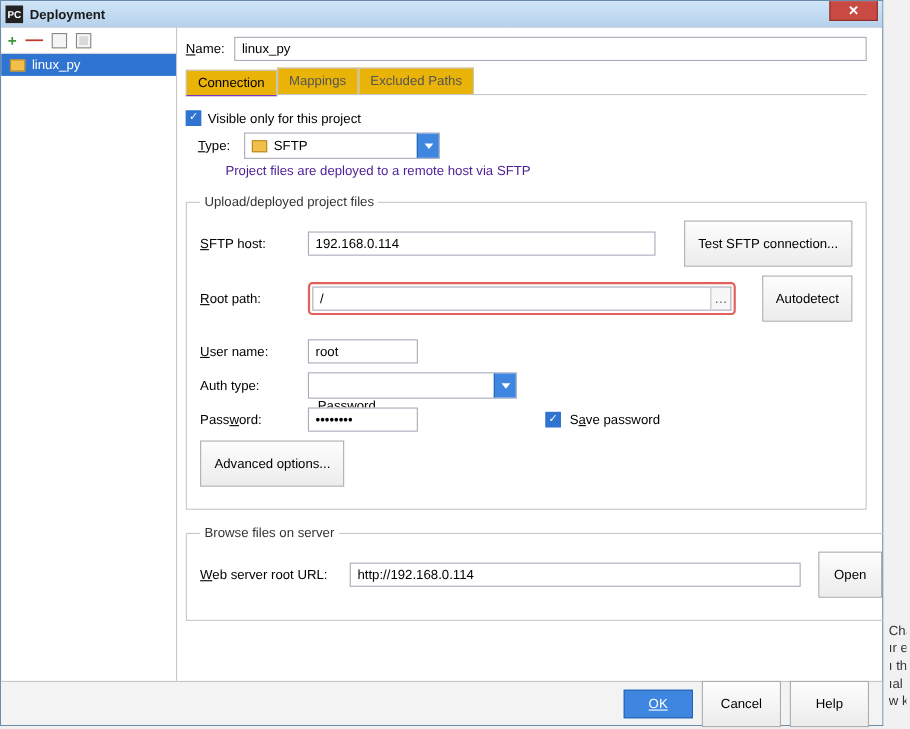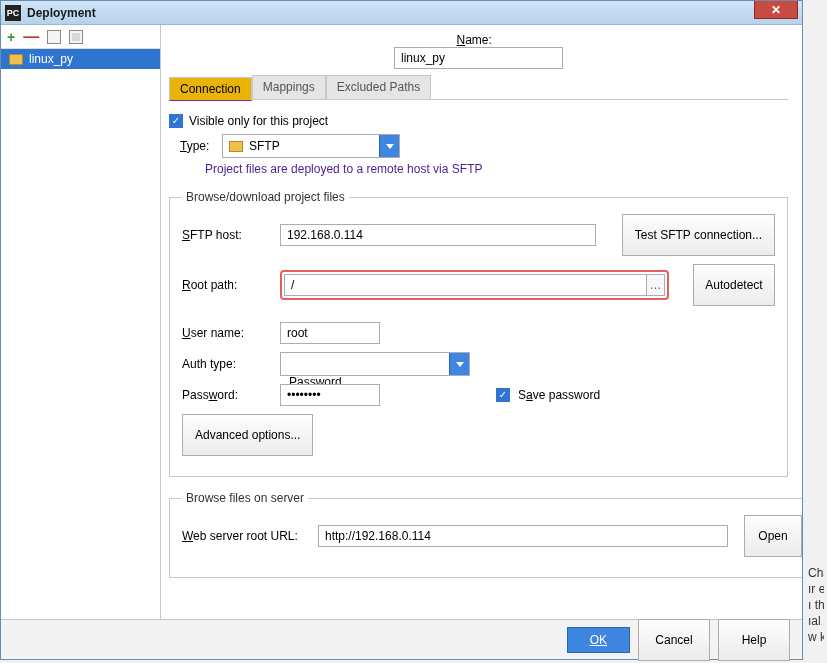--- a/index.html
+++ b/index.html
@@ -12,26 +12,26 @@
   .body { flex:1; display:flex; overflow:hidden; }
   .sidebar { width:160px; border-right:1px solid #c7c7c7; display:flex; flex-direction:column; }
   .toolbar { height:24px; display:flex; align-items:center; gap:8px; padding:0 6px; border-bottom:1px solid #ddd;}
   .tb-plus { color:#3a9a3a; font-weight:bold; font-size:14px;}
   .tb-minus { color:#c0392b; font-weight:bold; font-size:16px; line-height:8px;}
   .tb-copy,.tb-paste { width:14px; height:14px; border:1px solid #888; background:#f5f5f5; position:relative;}
   .tb-paste::after { content:""; position:absolute; left:2px; top:2px; width:8px; height:8px; background:#d9d9d9;}
   .side-item { height:20px; display:flex; align-items:center; gap:6px; padding:0 8px; color:#fff; background:#2f74d0; }
   .side-item .sicon { width:14px; height:11px; background:#f0c04a; border:1px solid #b5892a;}
   .main { flex:1; padding:8px 14px 0 8px; overflow:auto; }
-  .row { display:flex; align-items:center; margin-bottom:6px;flex-direction:column; }
+  .row { display:flex; align-items:center; margin-bottom:6px; }
   .lbl-name { width:44px; }
   input[type=text], input[type=password] { border:1px solid #aab; padding:3px 6px; background:#fff; height:22px;}
   .name-input { flex:1; }
   .tabs { display:flex; border-bottom:1px solid #c7c7c7; margin-top:4px;}
-  .tab { padding:4px 10px; border:1px solid #c7c7c7; border-bottom:none; background:#e5e5e5; margin-right:0px; color:#555; cursor:default;}
+  .tab { padding:4px 10px; border:1px solid #c7c7c7; border-bottom:none; background:#eab308; margin-right:0px; color:#555; cursor:default;}
   .tab.active { background:#eab308; color:#000; border-bottom:1px solid #6d28d9; position:relative; top:2px;}
   .section { padding:8px 0 2px 0; }
   .chkrow { display:flex; align-items:center; gap:6px; margin:6px 0;}
   .chk { width:14px; height:14px; border:1px solid #2f74d0; background:#2f74d0; display:flex; align-items:center; justify-content:center; color:#fff; font-size:10px; line-height:10px;}
   .typegrp { display:flex; align-items:center; gap:6px;}
   .combo { display:flex; align-items:center; border:1px solid #aab; height:24px; }
   .combo .cicon { width:14px; height:11px; background:#f0c04a; border:1px solid #b5892a; margin:0 6px;}
   .combo .ctxt { padding-right:8px;}
   .combo .cbtn { width:20px; align-self:stretch; background:#3f86e0; display:flex; align-items:center; justify-content:center; color:#fff; border-left:1px solid #2a66b5;}
   .tri-down { width:0;height:0;border-left:4px solid transparent;border-right:4px solid transparent;border-top:5px solid #fff;}
@@ -107,21 +107,21 @@
             <span class="ctxt" style="flex:1">SFTP</span>
             <span class="cbtn">
                   <span class="tri-down"></span>
                 </span>
           </div>
         </div>
         <div class="hint">Project files are deployed to a remote host via SFTP</div>
       </div>
 
       <fieldset>
-        <legend>Browse/download project files</legend>
+        <legend>Upload/deployed project files</legend>
 
         <div class="frow">
           <span class="flabel"><span class="under">S</span>FTP host:</span>
           <input type="text" class="host-input" value="192.168.0.114" style="">
           <span style="flex:1"></span>
           <button class="btn">Test SFTP connection...</button>
         </div>
 
 
         <div class="frow">

